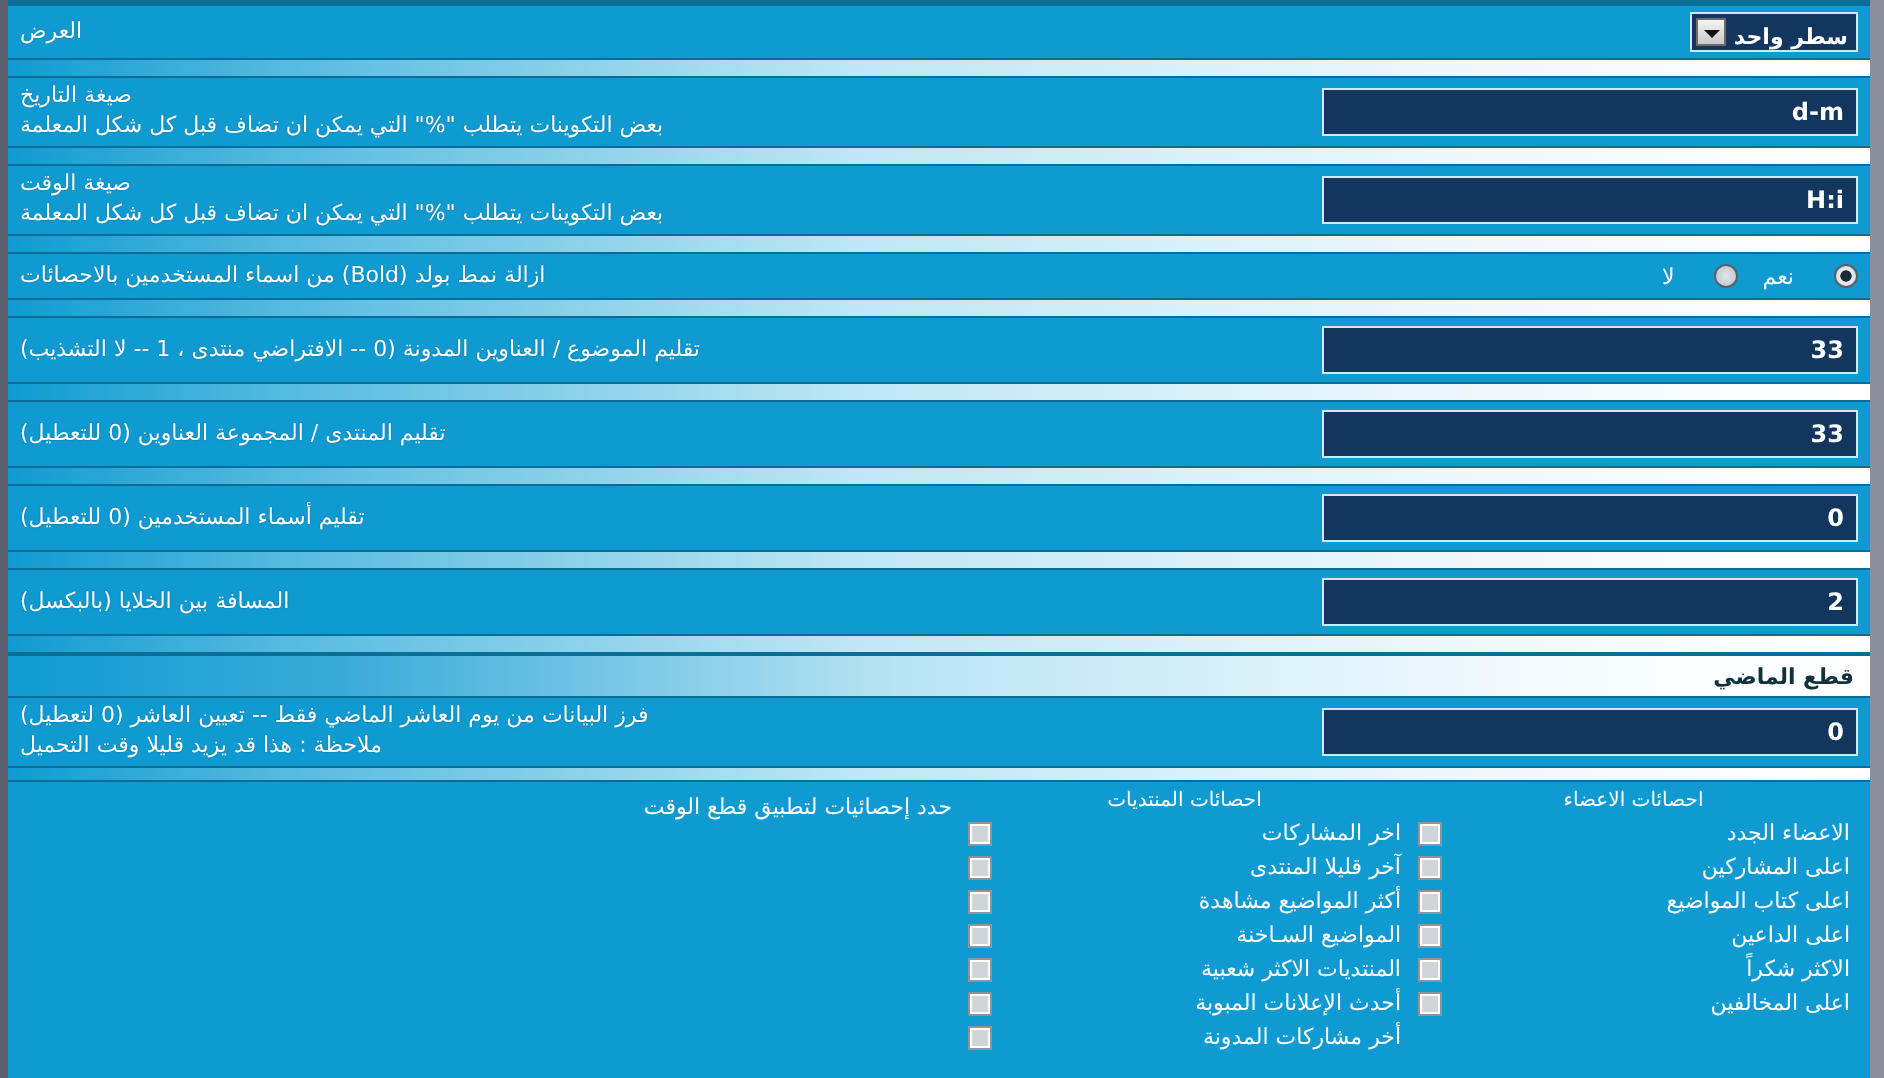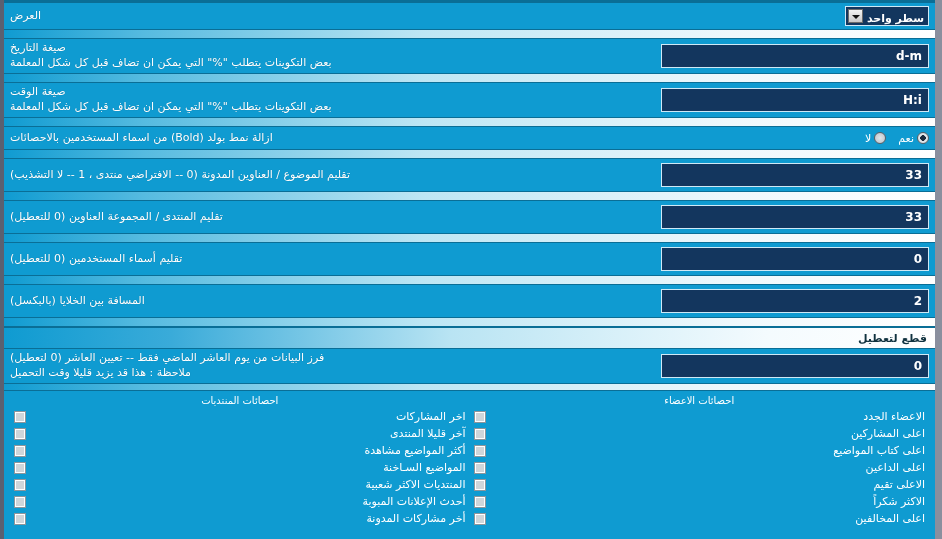--- a/index.html
+++ b/index.html
@@ -110,21 +110,21 @@
     content: "";
     position: absolute;
     left: 3px; top: 5px;
     border-left: 4px solid transparent;
     border-right: 4px solid transparent;
     border-top: 4px solid #111;
   }
 
   
   .radios { display: flex; align-items: center; gap: 12px; }
-  .radiogrp { display: flex; align-items: center; gap: 3px; font-size: 11px; color:#fff;}
+  .radiogrp { display: flex; align-items: center; gap: 20px; font-size: 11px; color:#fff;}
   input[type="radio"] {
     appearance: none; -webkit-appearance: none;
     width: 12px; height: 12px; margin: 0;
     border-radius: 50%;
     background: radial-gradient(circle at 50% 50%, #dfe6ea 0%, #c5ccd2 70%, #8e969c 100%);
     border: 1px solid #5a6066;
     position: relative;
   }
   input[type="radio"]:checked {
     background: radial-gradient(circle at 50% 50%, #1b2b3c 0%, #1b2b3c 38%, #e7edf1 42%, #c4ccd2 100%);
@@ -306,21 +306,21 @@
       <input class="txt" type="text" value="2" style="">
     </div>
     <div class="label">
       <span class="title">المسافة بين الخلايا (بالبكسل)</span>
     </div>
   </div>
 
   <div class="sep"></div>
 
   <div class="sechead">
-    <span class="sectitle">قطع لتعطيل</span>
+    <span class="sectitle">قطع الماضي</span>
   </div>
 
   <div class="row" style="height:34px">
     <div class="control">
       <input class="txt" type="text" value="0" style="">
     </div>
     <div class="label">
       <span class="title">فرز البيانات من يوم العاشر الماضي فقط -- تعيين العاشر (0 لتعطيل)</span>
       <span class="desc">ملاحظة : هذا قد يزيد قليلا وقت التحميل</span>
     </div>
@@ -344,24 +344,20 @@
         <label class="cbitem">
           <input type="checkbox" style="">
           <span class="cbtext">اعلى كتاب المواضيع</span>
         </label>
         <label class="cbitem">
           <input type="checkbox" style="">
           <span class="cbtext">اعلى الداعين</span>
         </label>
         <label class="cbitem">
           <input type="checkbox" style="">
-          <span class="cbtext">الاعلى تقيم</span>
-        </label>
-        <label class="cbitem">
-          <input type="checkbox" style="">
           <span class="cbtext">الاكثر شكراً</span>
         </label>
         <label class="cbitem">
           <input type="checkbox" style="">
           <span class="cbtext">اعلى المخالفين</span>
         </label>
       </div>
 
       <div class="cbcol">
         <div class="colhead">احصائات المنتديات</div>
@@ -389,15 +385,18 @@
           <input type="checkbox" style="">
           <span class="cbtext">أحدث الإعلانات المبوبة</span>
         </label>
         <label class="cbitem">
           <input type="checkbox" style="">
           <span class="cbtext">أخر مشاركات المدونة</span>
         </label>
       </div>
 
     </div>
+    <div class="cblabel">
+      <span>حدد إحصائيات لتطبيق قطع الوقت</span>
+    </div>
   </div>
 
 </div>
 
 </body></html>

